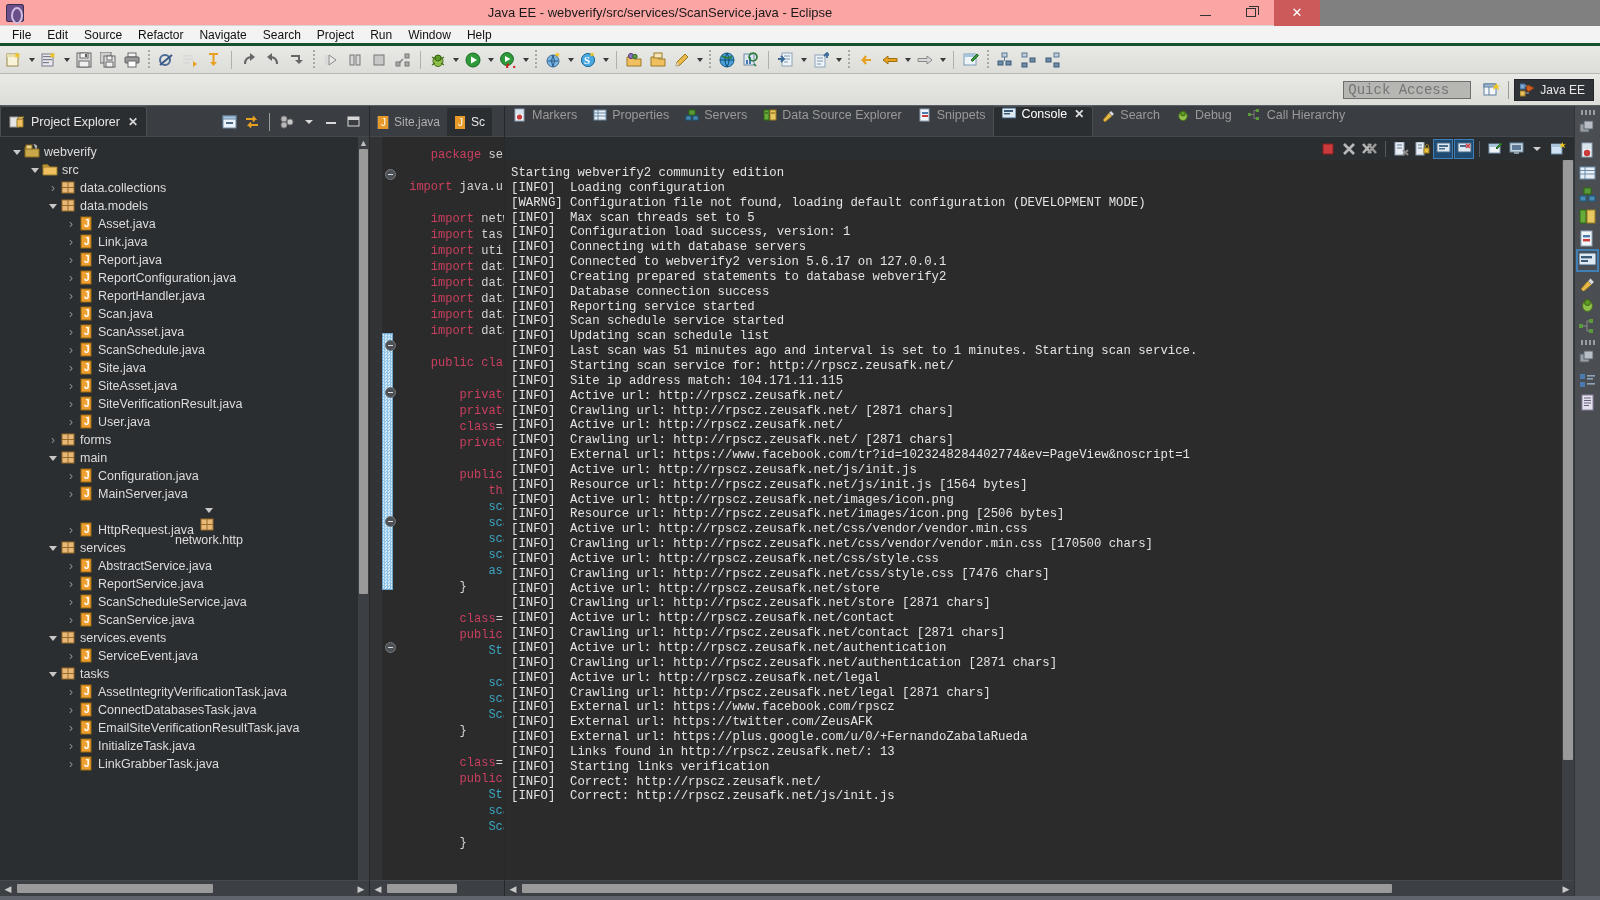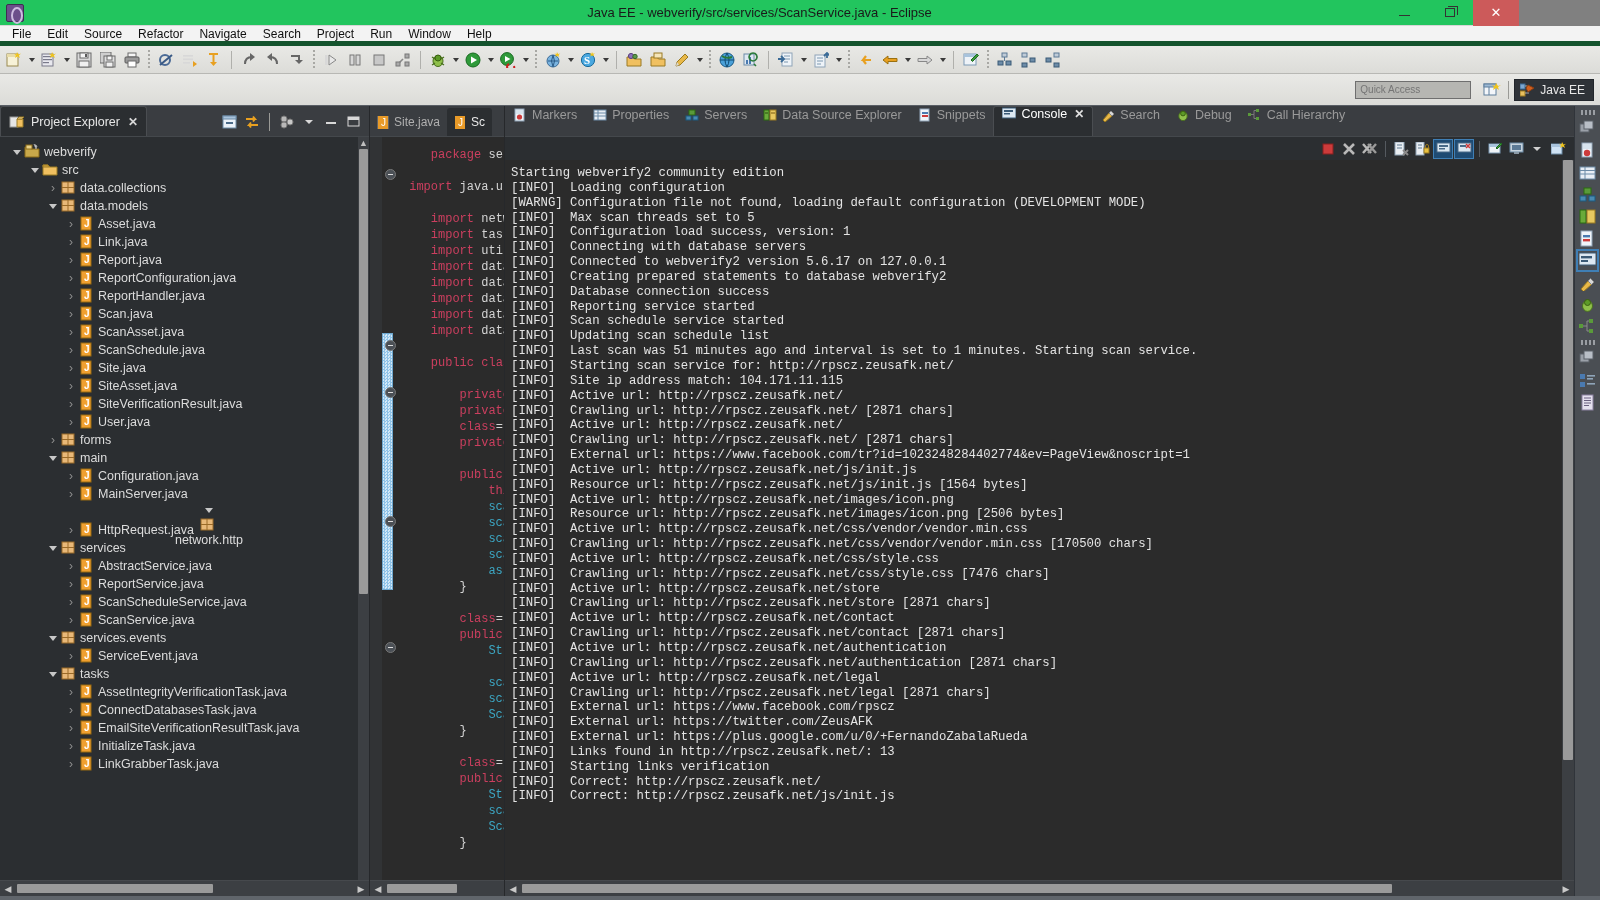--- a/index.html
+++ b/index.html
@@ -5,22 +5,22 @@
   * { box-sizing: border-box; margin: 0; padding: 0; }
   html, body {
     width: 1600px; height: 900px;
     overflow: hidden;
     font-family: "Liberation Sans", sans-serif;
     background: #808080;
   }
 
   
   .titlebar {
-    height: 26px; width: 1519px;
-    background: #22c55e;
+    height: 26px; width: 1320px;
+    background: #fca5a5;
     border-bottom: 1px solid #d6d6d6;
     display: flex; align-items: center;
     position: relative;
   }
   .title-appicon {
     width: 18px; height: 18px; margin-left: 6px;
     background: #6b4f8a;
     border: 1px solid #3d2d52;
     border-radius: 2px;
     position: relative;
@@ -46,21 +46,21 @@
   .win-max-glyph { width: 10px; height: 9px; border: 1px solid #333; position: relative; }
   .win-max-glyph::before {
     content: ""; position: absolute; left: 2px; top: -3px;
     width: 9px; height: 8px; border: 1px solid #333; border-bottom: none; border-left: none;
   }
 
   
   .menubar {
     height: 20px; background: #f3f3f3;
     display: flex; align-items: center;
-    border-bottom: 5px solid #14532d;
+    border-bottom: 3px solid #14532d;
     padding-left: 4px;
   }
   .menu-item {
     font-size: 12px; color: #101010;
     padding: 2px 8px; cursor: default;
   }
 
   
   .toolbar {
     height: 28px;
@@ -93,25 +93,25 @@
 
   
   .qa-row {
     height: 32px;
     background: linear-gradient(to bottom, #e9e9e6 0%, #dcdcd8 100%);
     border-bottom: 1px solid #5a5f66;
     display: flex; align-items: center; justify-content: flex-end;
     padding-right: 6px;
   }
   .qa-input {
-    width: 116px; height: 18px;
+    width: 128px; height: 18px;
     background: #b6b6b2; border: 1px solid #6f6f6f;
-    font-size: 10px; color: #5e5e5e;
+    font-size: 14px; color: #5e5e5e;
     padding: 0 4px; line-height: 16px;
-    font-family: Liberation Sans, sans-serif;
+    font-family: Liberation Mono, monospace;
   }
   .qa-persp-btn {
     width: 22px; height: 22px; margin-left: 10px;
     display: flex; align-items: center; justify-content: center;
   }
   .qa-divider { width: 1px; height: 18px; background: #9a9a96; margin: 0 5px; }
   .persp-tab {
     height: 22px; background: #2f3338;
     display: flex; align-items: center; gap: 5px;
     padding: 0 8px 0 5px;

